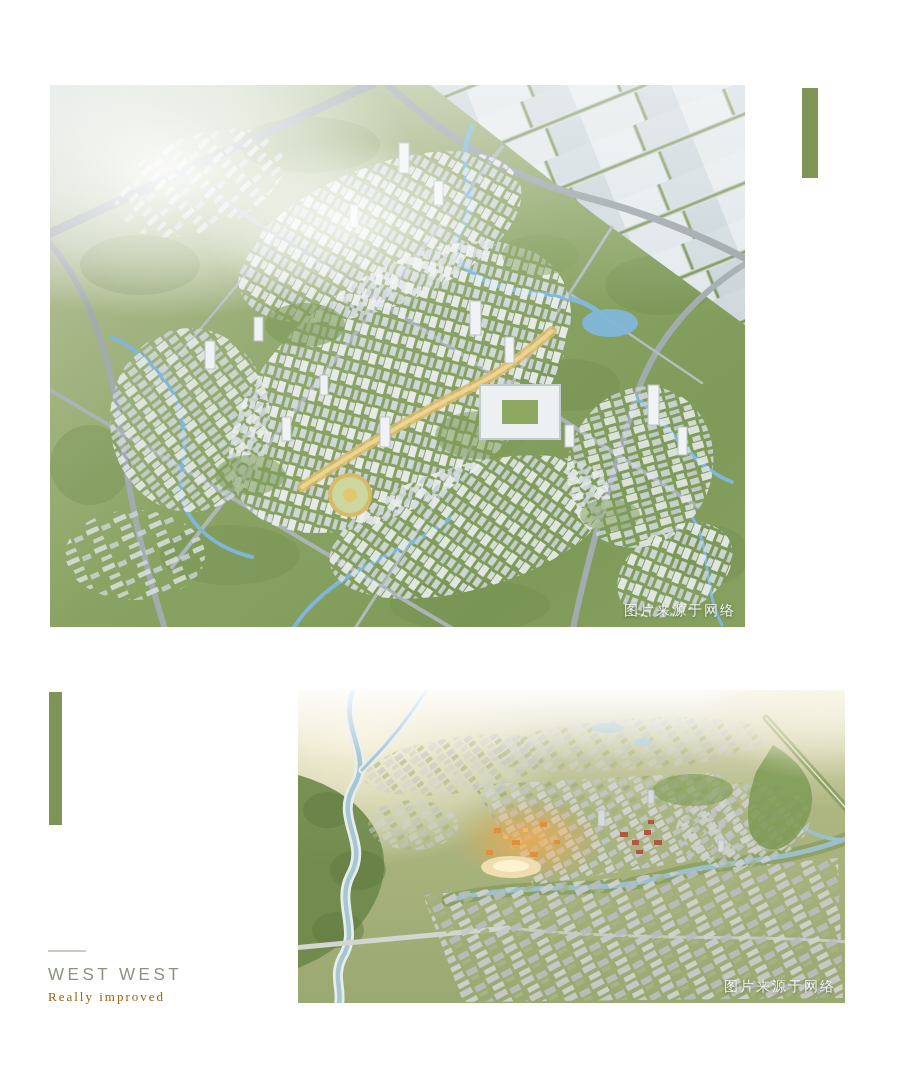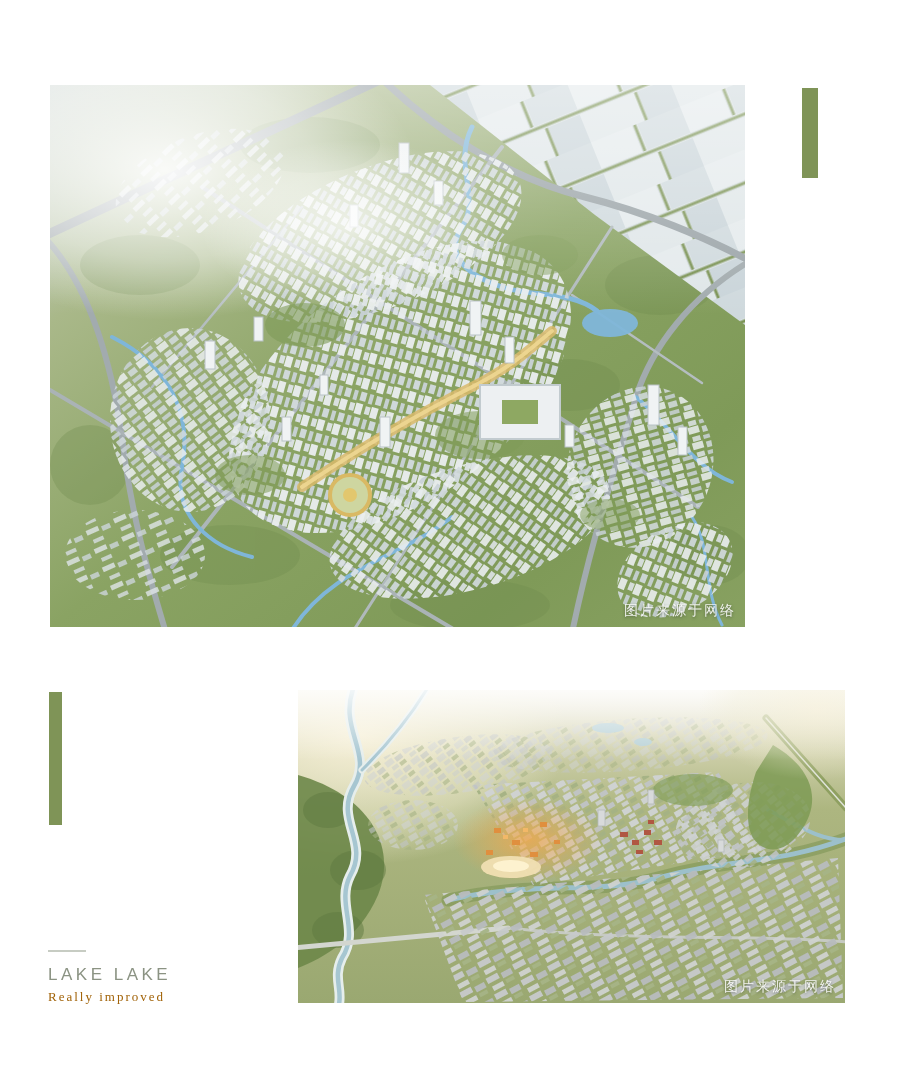--- a/index.html
+++ b/index.html
@@ -275,17 +275,17 @@
       </g>
 
       <rect width="547" height="70" fill="url(#g2top)"></rect>
       <ellipse cx="520" cy="20" rx="120" ry="70" fill="url(#g2glow)" opacity="0.6"></ellipse>
     </svg>
     <span class="watermark">图片来源于网络</span>
   </figure>
 
   <div class="caption">
     <div class="dash"></div>
-    <div class="title">LAKE LAKE</div>
+    <div class="title">WEST WEST</div>
     <div class="subtitle">Really improved</div>
   </div>
 
 </div>
 
 </body></html>

